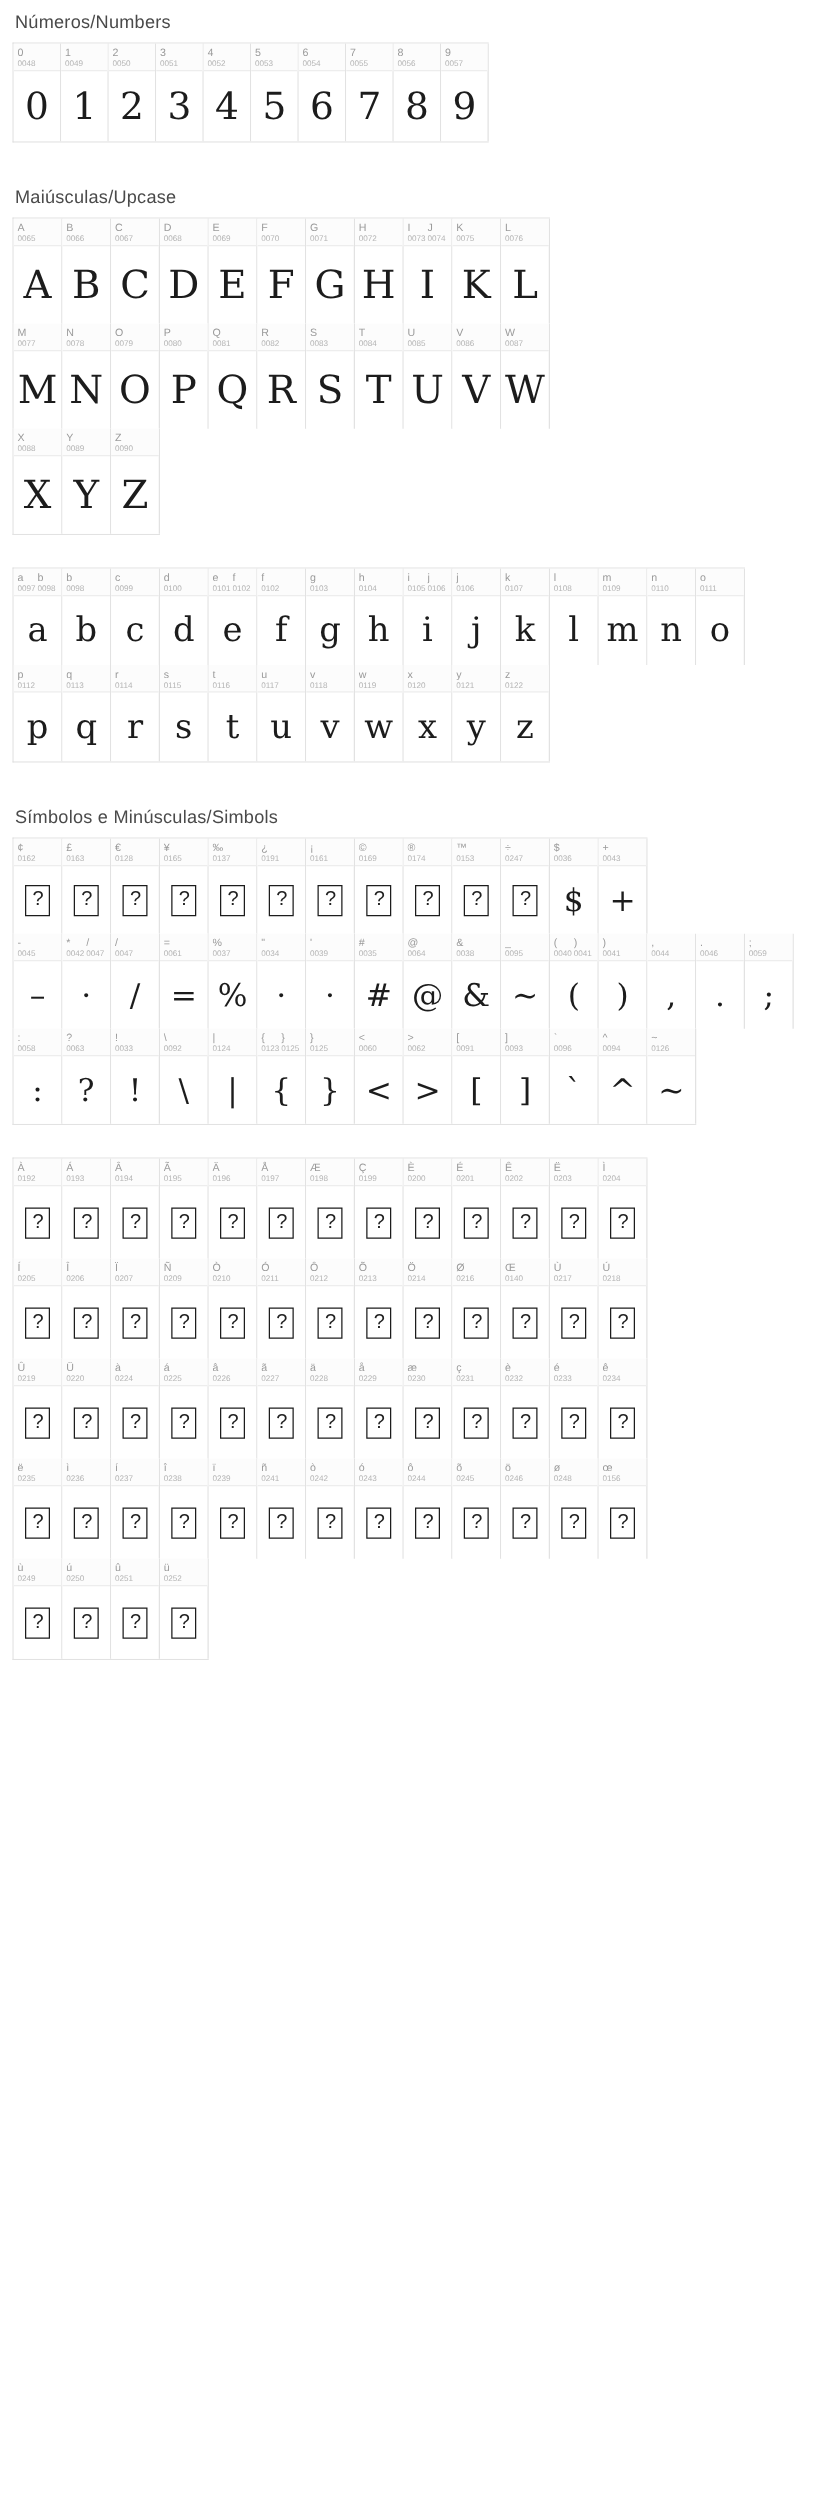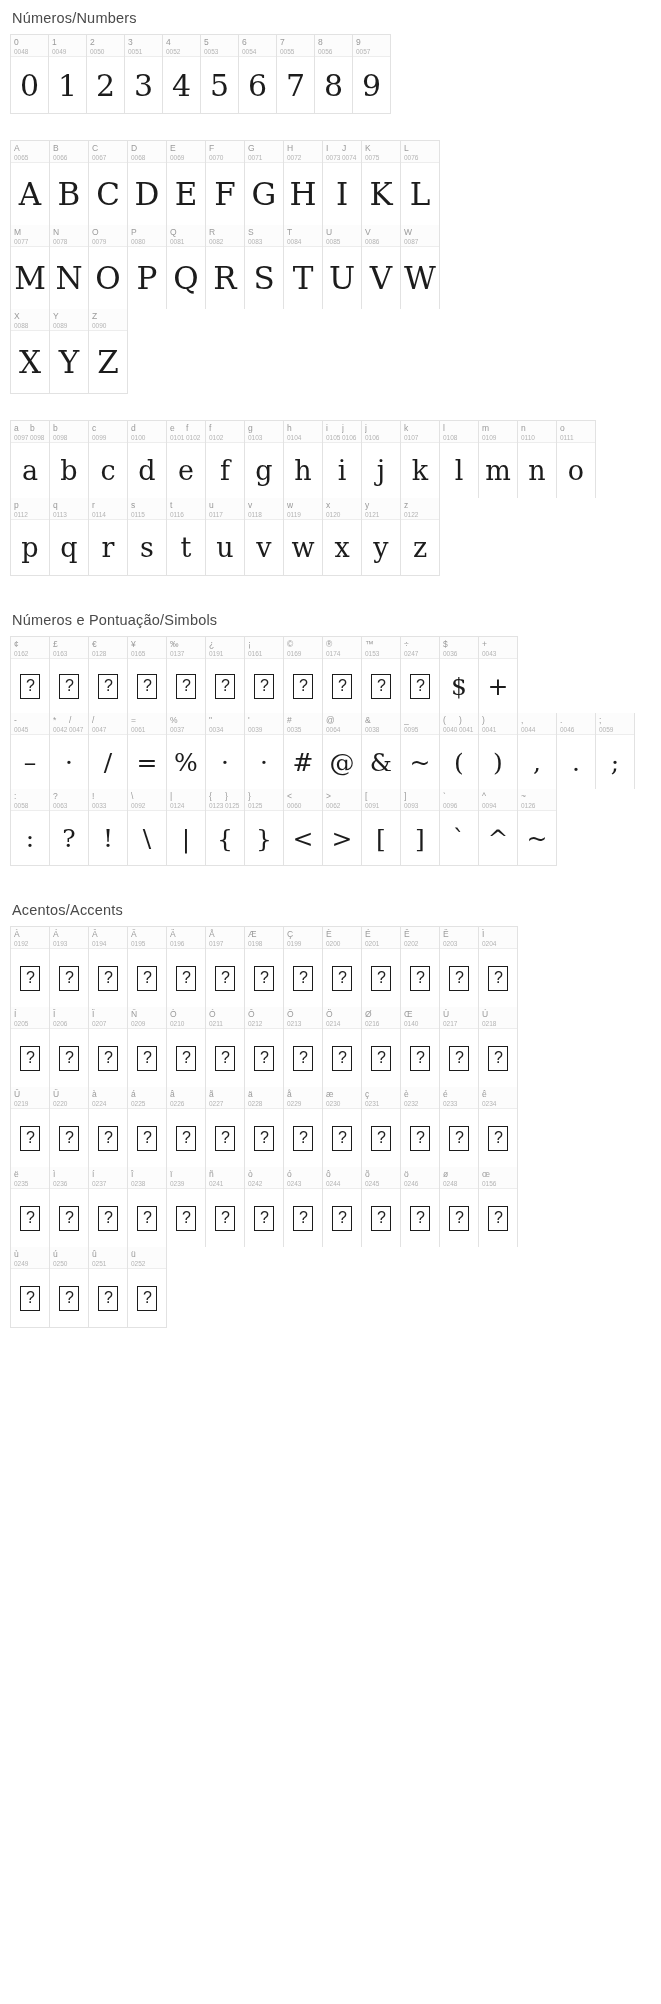--- a/index.html
+++ b/index.html
@@ -199,20 +199,21 @@
             <div class="hdr">
               <span class="glyphname">9</span>
               <span class="code">0057</span>
             </div>
             <div class="glyph">9</div>
           </div>
         </div>
       </div>
     </div>
     <div class="section">
+      <div class="section-title">Maiúsculas/Upcase</div>
       <div class="grid-wrap sz-up">
         <div class="row">
           <div class="cell">
             <div class="hdr">
               <span class="glyphname">A</span>
               <span class="code">0065</span>
             </div>
             <div class="glyph">A</div>
           </div>
           <div class="cell">
@@ -598,21 +599,21 @@
             <div class="hdr">
               <span class="glyphname">z</span>
               <span class="code">0122</span>
             </div>
             <div class="glyph">z</div>
           </div>
         </div>
       </div>
     </div>
     <div class="section">
-      <div class="section-title">Números e Pontuação/Simbols</div>
+      <div class="section-title">Símbolos e Minúsculas/Simbols</div>
       <div class="grid-wrap sz-sym">
         <div class="row">
           <div class="cell">
             <div class="hdr">
               <span class="glyphname">¢</span>
               <span class="code">0162</span>
             </div>
             <div class="glyph missing">
               <span class="missing-box">?</span>
             </div>
@@ -950,21 +951,20 @@
             <div class="hdr">
               <span class="glyphname">~</span>
               <span class="code">0126</span>
             </div>
             <div class="glyph">~</div>
           </div>
         </div>
       </div>
     </div>
     <div class="section">
-      <div class="section-title">Acentos/Accents</div>
       <div class="grid-wrap sz-acc">
         <div class="row">
           <div class="cell">
             <div class="hdr">
               <span class="glyphname">À</span>
               <span class="code">0192</span>
             </div>
             <div class="glyph missing">
               <span class="missing-box">?</span>
             </div>

